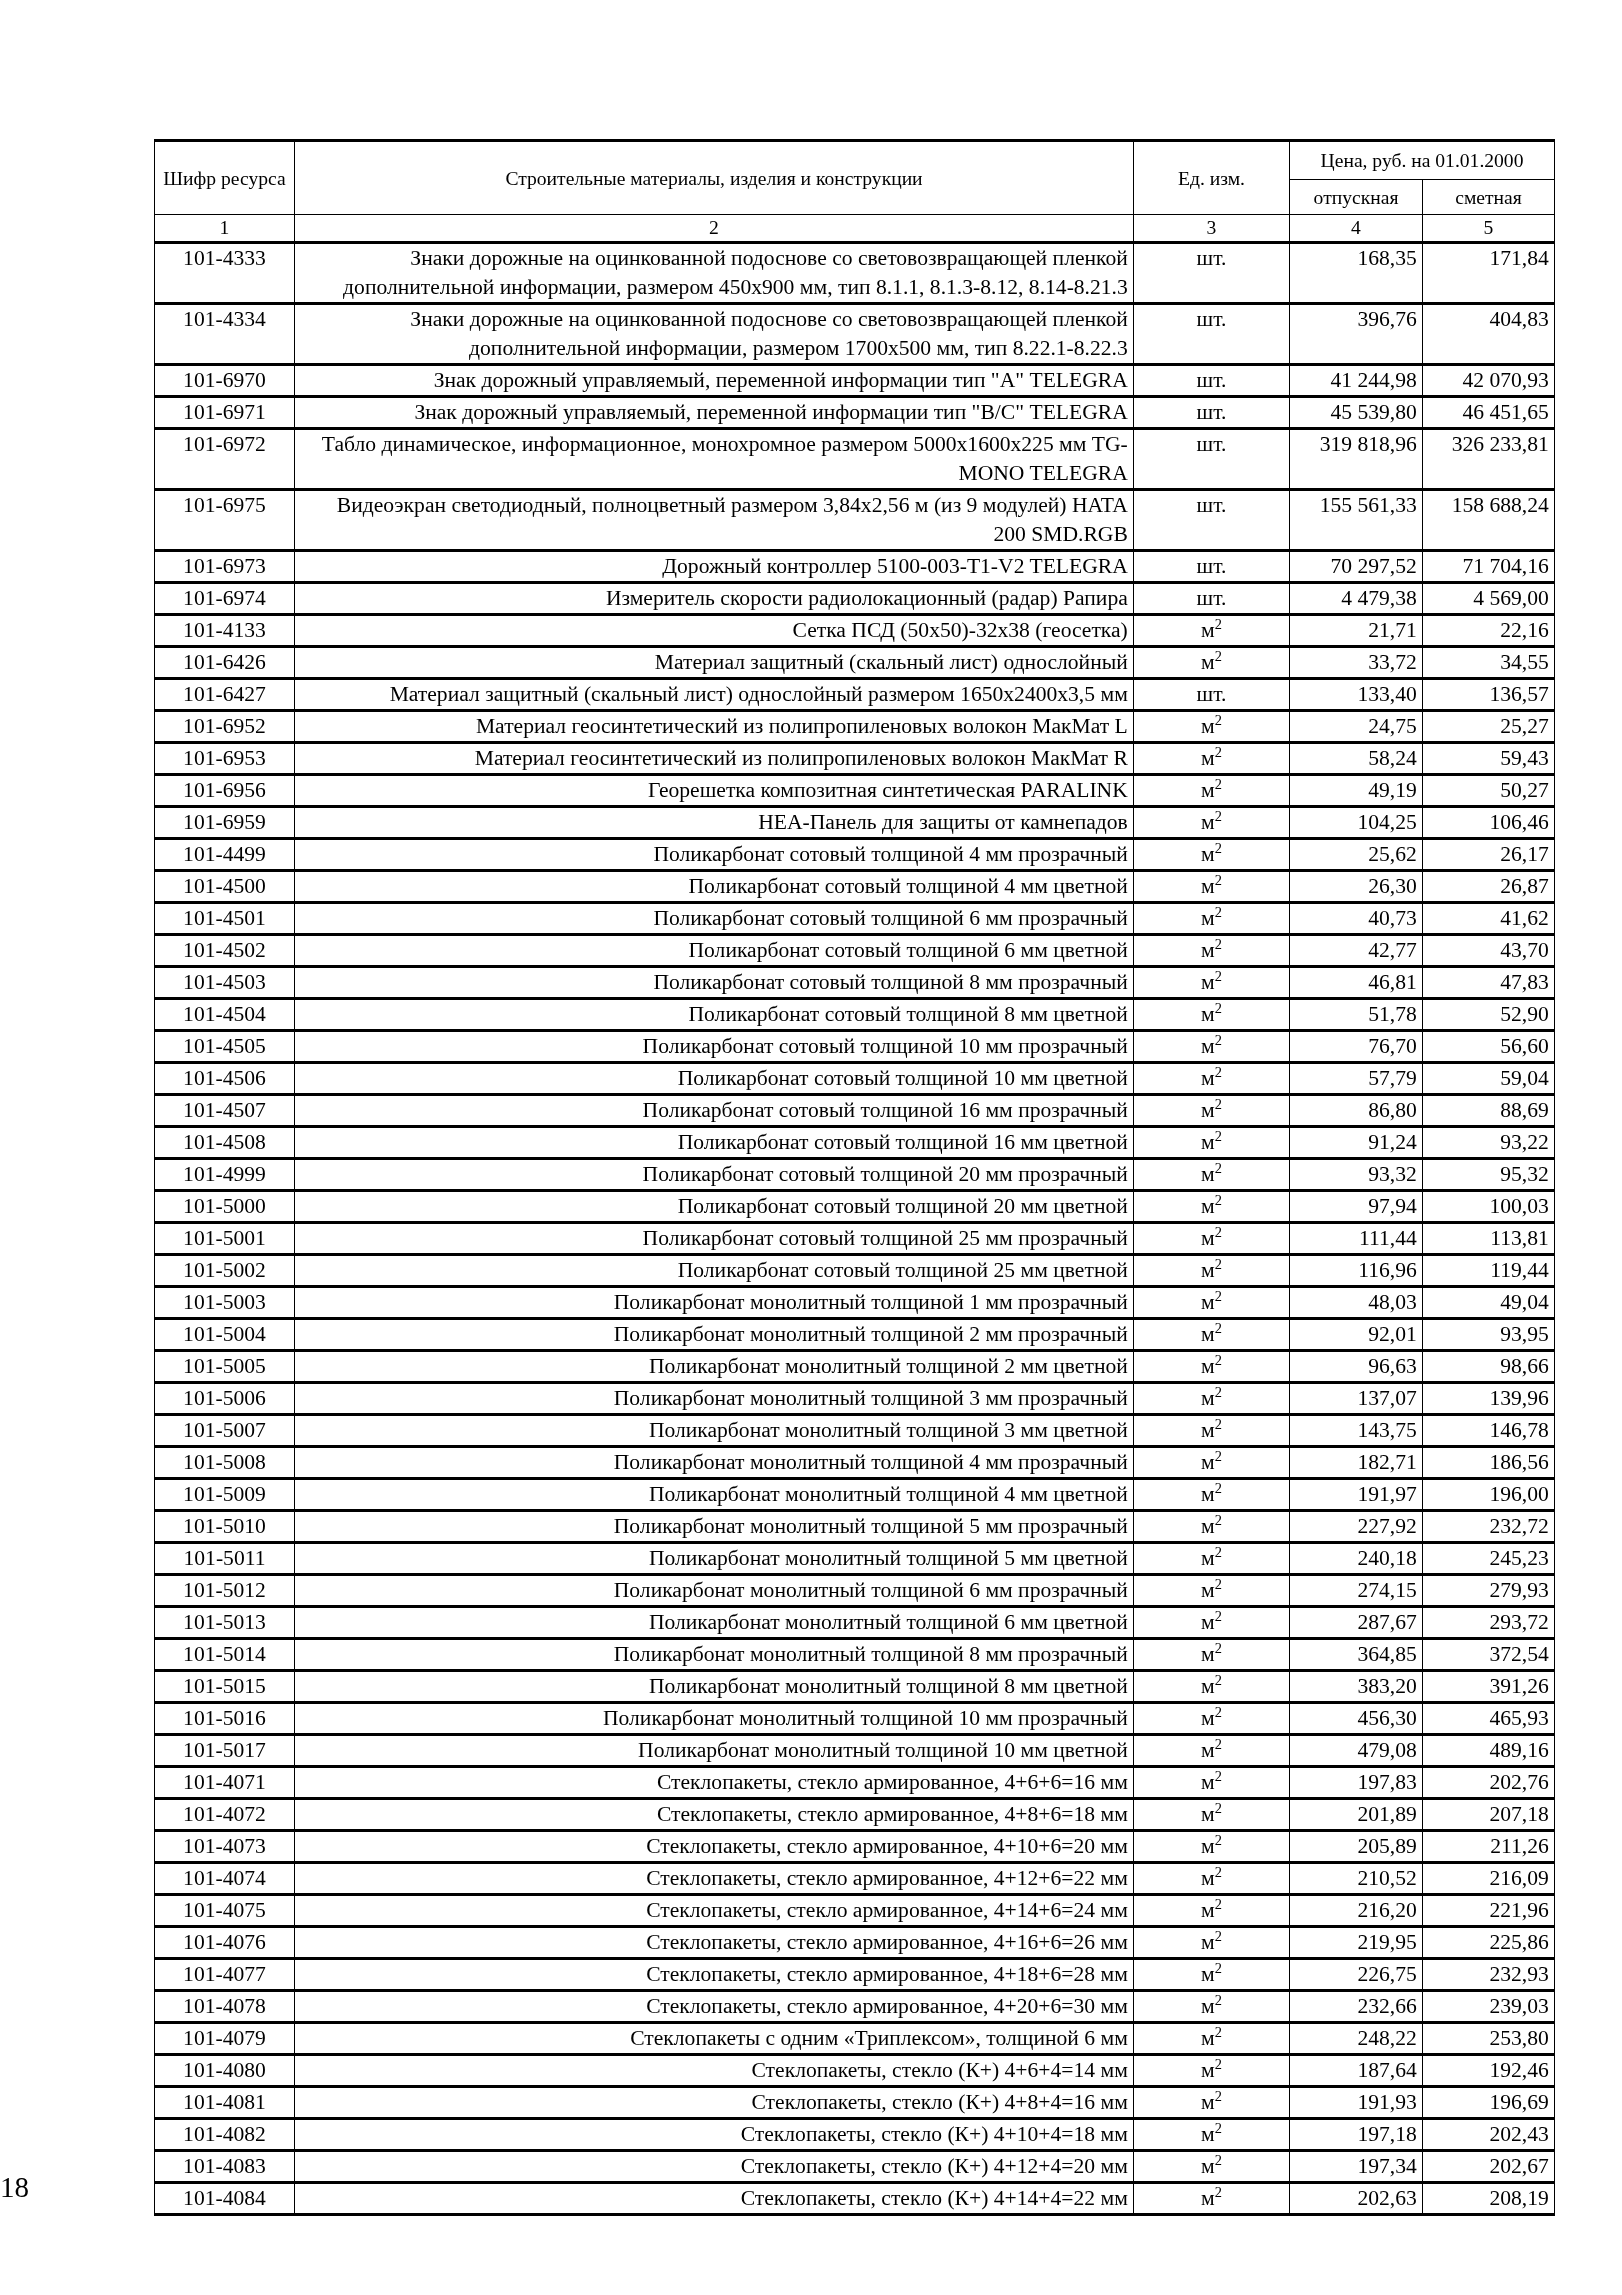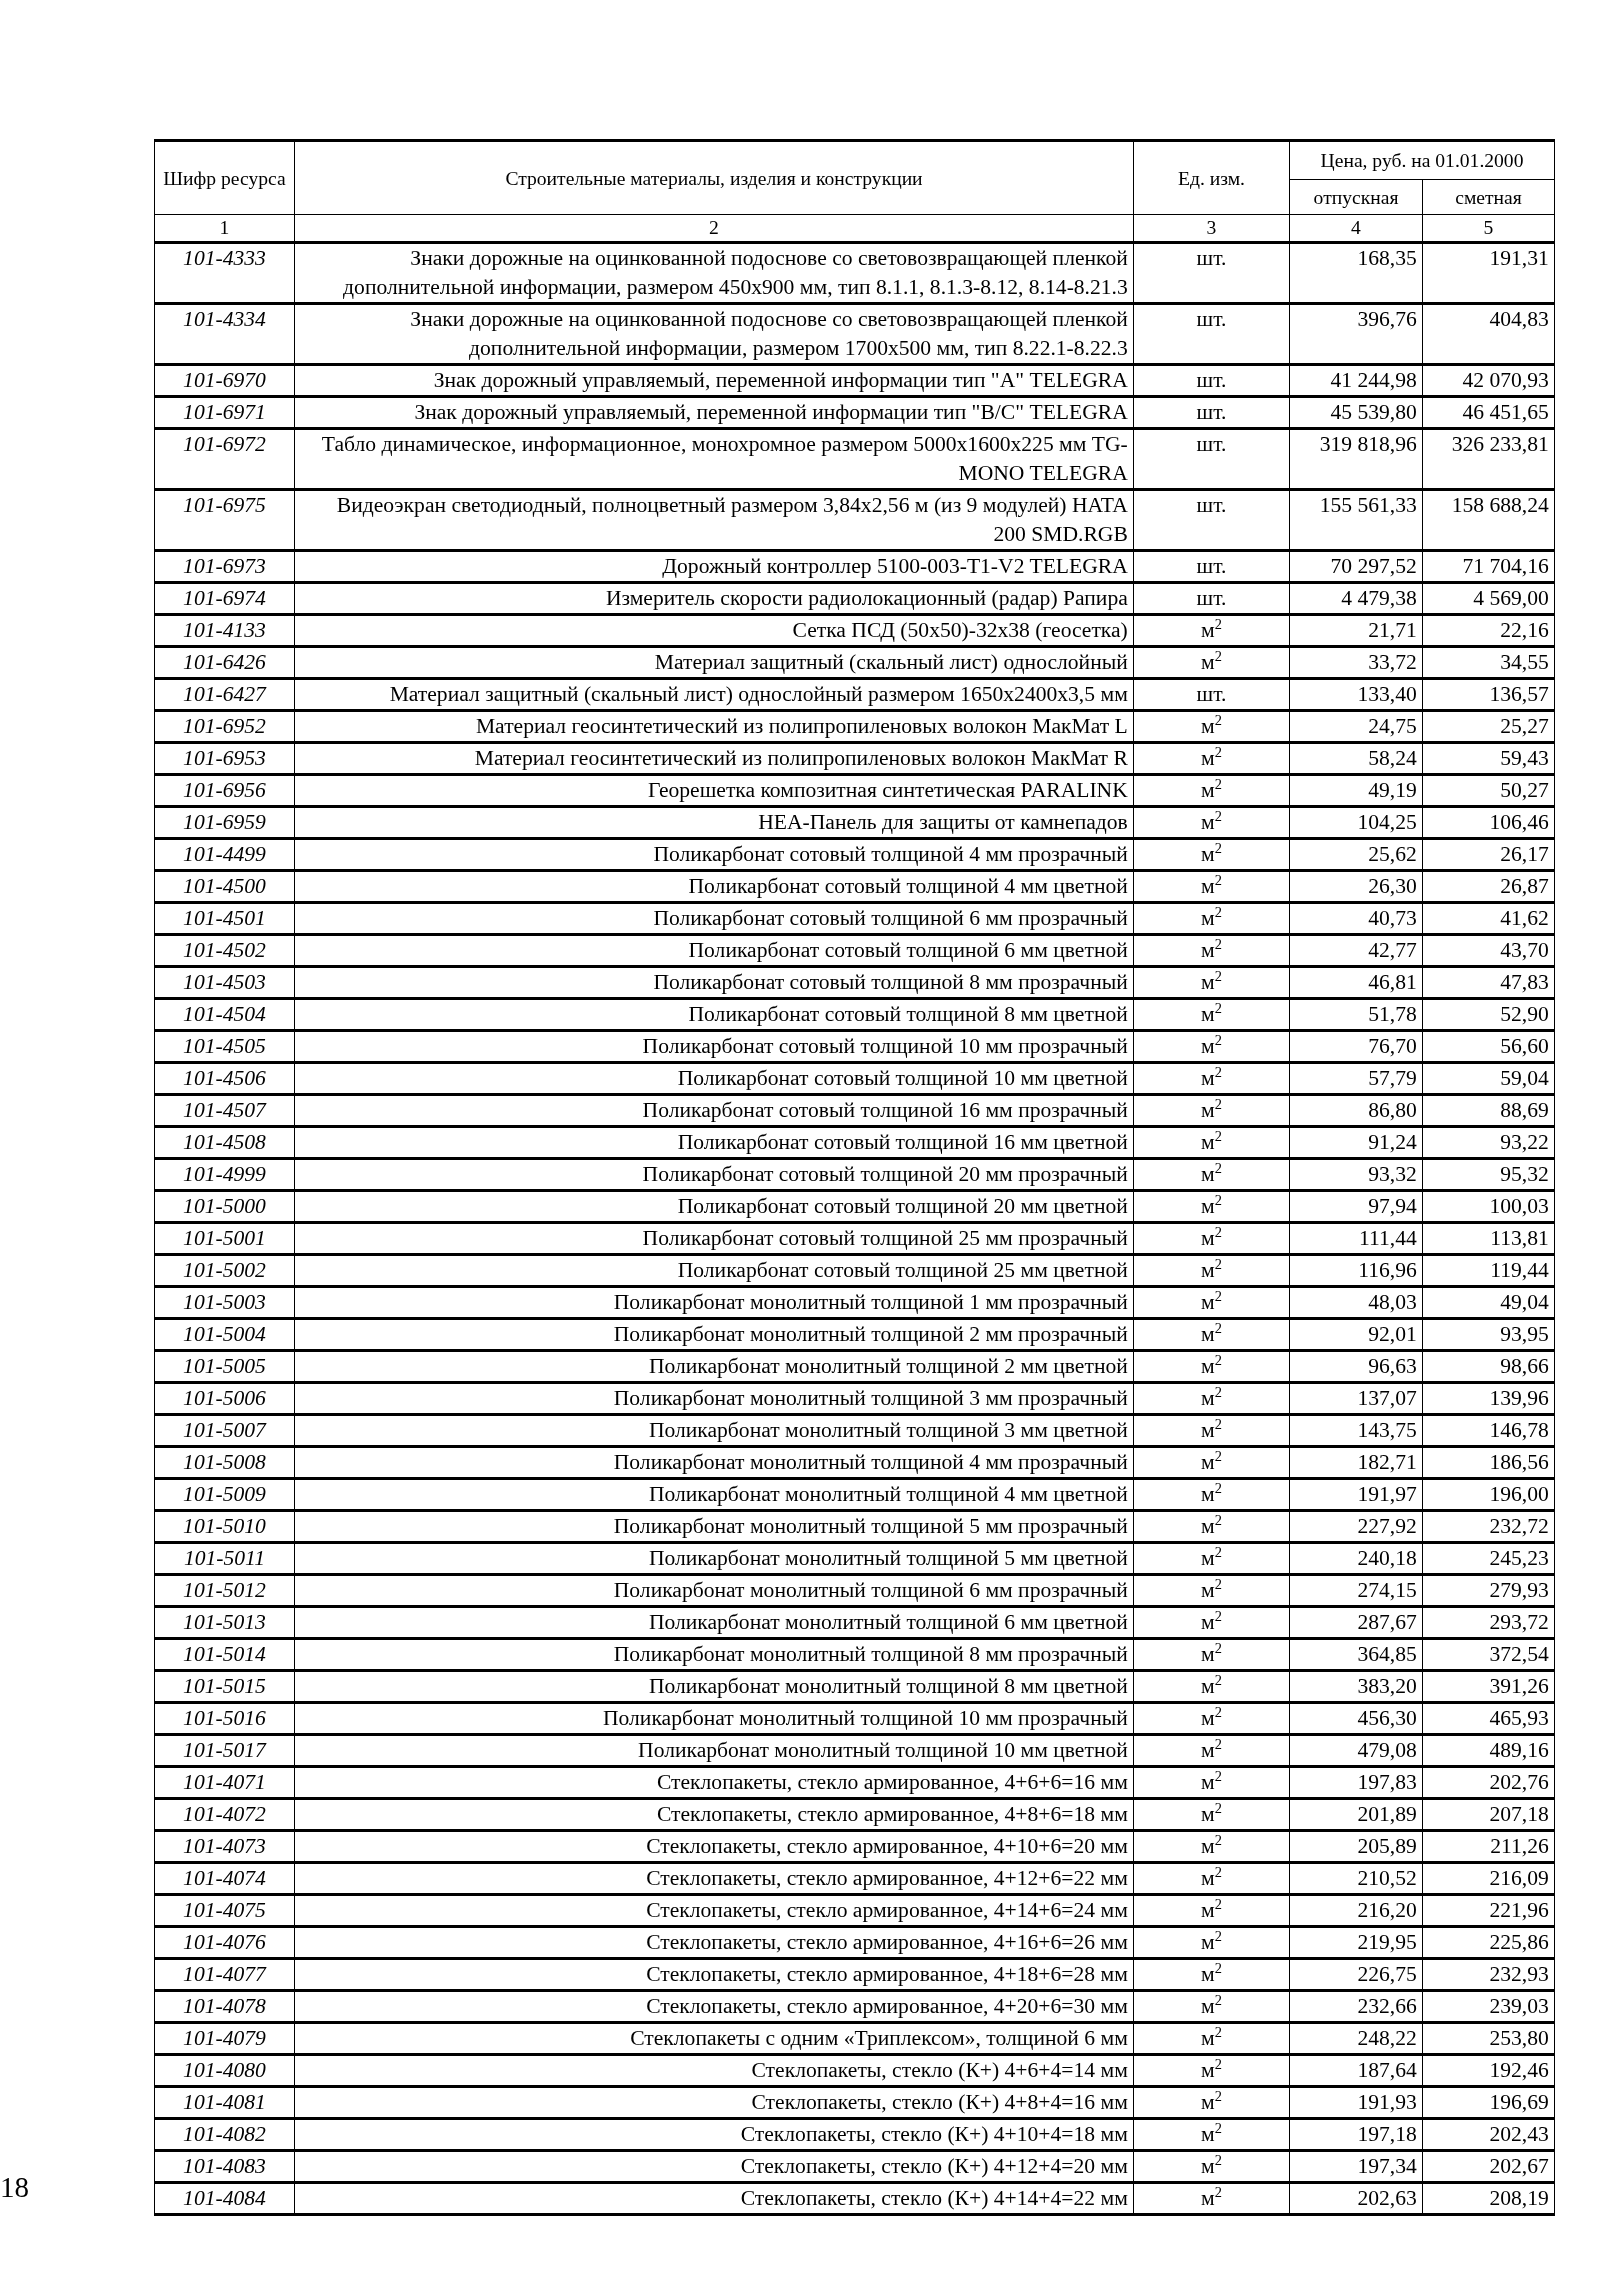--- a/index.html
+++ b/index.html
@@ -5,21 +5,21 @@
   html, body { margin: 0; padding: 0; background: #ffffff; }
   body { width: 1623px; height: 2295px; position: relative; overflow: hidden;
          font-family: "Liberation Serif", "DejaVu Serif", serif; color: #000; }
   .page-table { position: absolute; left: 154px; top: 139px; width: 1400px;
                 border-collapse: collapse; table-layout: fixed; font-size: 21.6px; line-height: 29px; }
   .page-table td, .page-table th { border: 1.3px solid #000; padding: 0 5.2px; vertical-align: top; font-weight: normal; }
   .page-table thead th { vertical-align: middle; text-align: center; font-size: 19.6px; line-height: 25px; }
   .page-table .num-row td { text-align: center; font-size: 19.6px; line-height: 26px; border-bottom: 3.3px solid #000; }
   .page-table thead tr.h1 th { border-top: 3.3px solid #000; }
   .page-table tbody tr.data td { border-bottom: 3.3px solid #000; }
-  .c-code { text-align: center; font-style: italic; }
+  .c-code { text-align: center; }
   .c-name { text-align: right; }
   .c-unit { text-align: center; }
   .c-price { text-align: right; }
   .page-number { position: absolute; left: 0; width: 1623px; top: 2171px; font-size: 29px; }
   sup { font-size: 14.4px; line-height: 0; vertical-align: 7.9px; }
 </style>
 </head>
 <body>
 
 <table class="page-table">
@@ -48,21 +48,21 @@
       <td>4</td>
       <td>5</td>
     </tr>
   </thead>
   <tbody id="table-body">
       <tr class="data">
         <td class="c-code">101-4333</td>
         <td class="c-name">Знаки дорожные на оцинкованной подоснове со световозвращающей пленкой дополнительной информации, размером 450х900 мм, тип 8.1.1, 8.1.3-8.12, 8.14-8.21.3</td>
         <td class="c-unit">шт.</td>
         <td class="c-price">168,35</td>
-        <td class="c-price">191,31</td>
+        <td class="c-price">171,84</td>
       </tr>
       <tr class="data">
         <td class="c-code">101-4334</td>
         <td class="c-name">Знаки дорожные на оцинкованной подоснове со световозвращающей пленкой дополнительной информации, размером 1700х500 мм, тип 8.22.1-8.22.3</td>
         <td class="c-unit">шт.</td>
         <td class="c-price">396,76</td>
         <td class="c-price">404,83</td>
       </tr>
       <tr class="data">
         <td class="c-code">101-6970</td>

